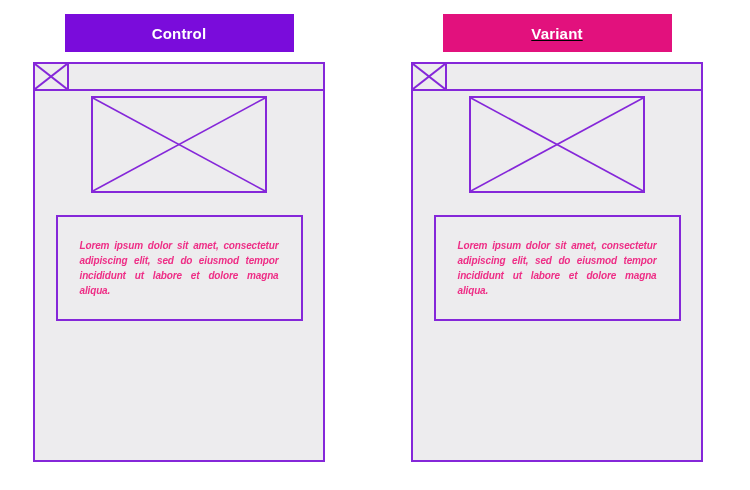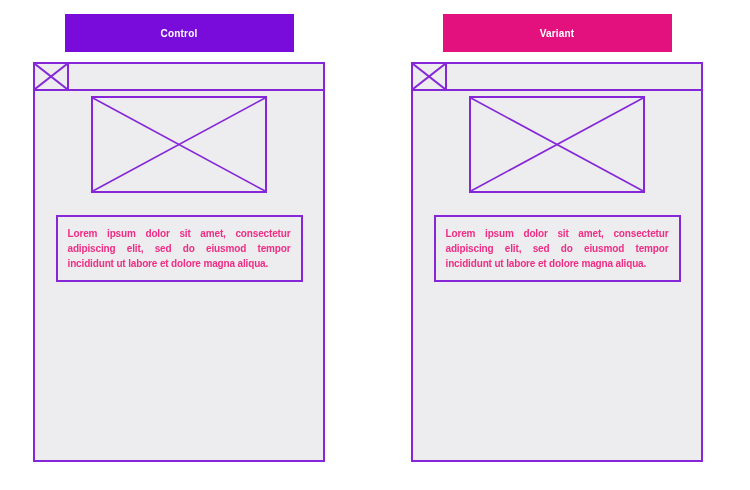--- a/index.html
+++ b/index.html
@@ -19,26 +19,26 @@
   .group-header {
     width: 229px;
     height: 38px;
     margin: 0 auto;
     display: flex;
     align-items: center;
     justify-content: center;
   }
   .group-header span {
     color: var(--header-text, #ffffff);
-    font-size: 10px;
+    font-size: 15px;
     font-weight: bold;
     letter-spacing: 0.2px;
   }
   .group-header.control { background: var(--control-header-bg, #7a0cdb); }
-  .group-header.variant { background: var(--variant-header-bg, #e2117d); }
+  .group-header.variant { background: var(--variant-header-bg, #e2117d); text-decoration: underline; }
 
   .panel {
     margin-top: 10px;
     width: 292px;
     height: 400px;
     border: 2px solid var(--wireframe-border, #8527d9);
     background: var(--panel-bg, #edecee);
   }
   .topbar {
     height: 27px;
@@ -65,21 +65,21 @@
     width: 247px;
     margin: 22px auto 0;
     border: 2px solid var(--wireframe-border, #8527d9);
     padding: 9px 10px;
     color: var(--text-pink, #ee2e86);
     font-size: 10px;
     font-weight: bold;
     line-height: 15px;
     letter-spacing: -0.15px;
   }
-  .textbox p { margin: 0; text-align: justify; }
+  .textbox p { margin: 12px; text-align: justify; font-style: italic; }
   .textbox .box-title { text-align: left; }
   .textbox.tall { margin-top: 12px; height: 115px; padding-top: 12px; }
 </style>
 </head>
 <body>
 
 <div class="canvas">
 
   <section class="group group-control">
     <div class="group-header control">

